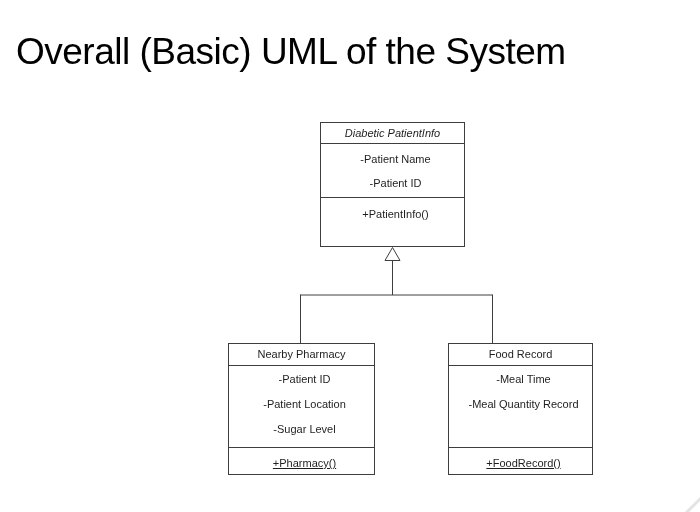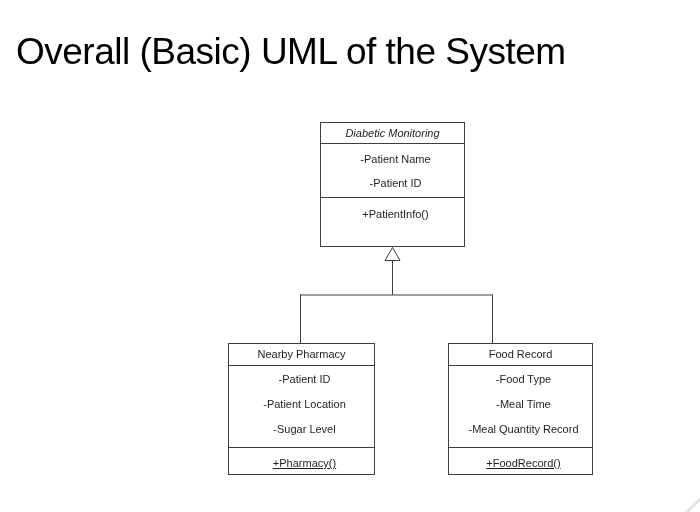--- a/index.html
+++ b/index.html
@@ -75,21 +75,21 @@
   <polygon points="392.5,247.5 385,260.5 400,260.5" fill="#ffffff" stroke="#3e3e3e" stroke-width="1"></polygon>
   <line x1="392.5" y1="260.5" x2="392.5" y2="295" stroke="#3e3e3e" stroke-width="1"></line>
   <line x1="300.5" y1="295" x2="492.5" y2="295" stroke="#3e3e3e" stroke-width="1"></line>
   <line x1="300.5" y1="294.5" x2="300.5" y2="343" stroke="#3e3e3e" stroke-width="1"></line>
   <line x1="492.5" y1="294.5" x2="492.5" y2="343" stroke="#3e3e3e" stroke-width="1"></line>
 
   <line x1="685" y1="514" x2="703" y2="496" stroke="#e3e3e3" stroke-width="3"></line>
 </svg>
 
 <div id="box-top" class="uml-box">
-  <div class="uml-title">Diabetic Monitoring</div>
+  <div class="uml-title">Diabetic PatientInfo</div>
   <div class="uml-attrs">
     <div class="uml-line">-Patient Name</div>
     <div class="uml-line">-Patient ID</div>
   </div>
   <div class="uml-methods">
     <div class="uml-line">+PatientInfo()</div>
   </div>
 </div>
 
 <div id="box-left" class="uml-box bottom">
@@ -100,20 +100,19 @@
     <div class="uml-line">-Sugar Level</div>
   </div>
   <div class="uml-methods">
     <div class="uml-line underline">+Pharmacy()</div>
   </div>
 </div>
 
 <div id="box-right" class="uml-box bottom">
   <div class="uml-title">Food Record</div>
   <div class="uml-attrs">
-    <div class="uml-line">-Food Type</div>
     <div class="uml-line">-Meal Time</div>
     <div class="uml-line">-Meal Quantity Record</div>
   </div>
   <div class="uml-methods">
     <div class="uml-line underline">+FoodRecord()</div>
   </div>
 </div>
 
 </body></html>

